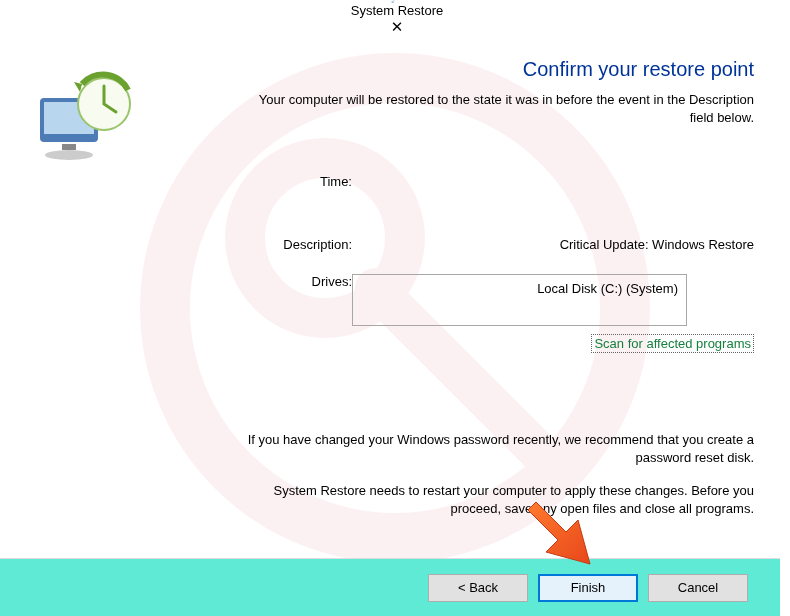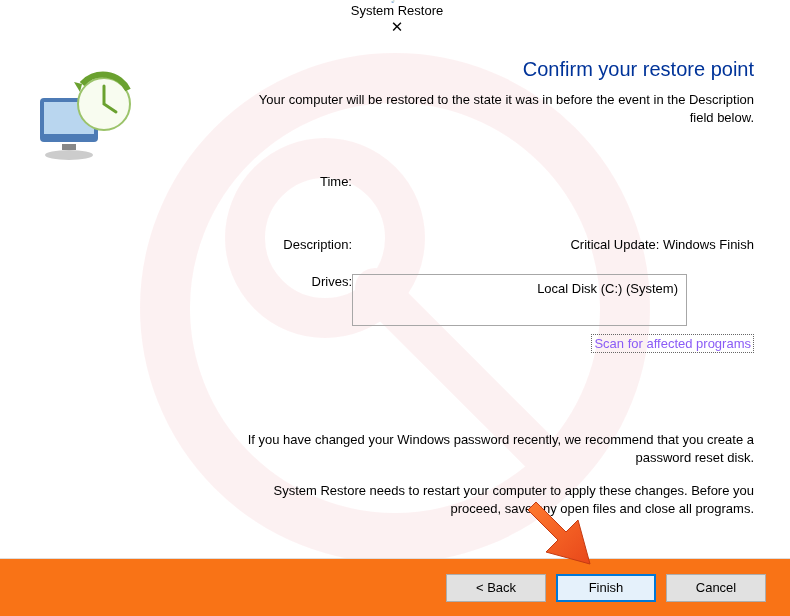--- a/index.html
+++ b/index.html
@@ -87,45 +87,45 @@
     .field-value {
       flex: 1;
     }
     .drives-box {
       border: 1px solid #a7a7a7;
       padding: 6px 8px;
       height: 52px;
       width: 335px;
     }
     .scan-link {
-      color: #8b5cf6;
+      color: #15803d;
       border: 1px dotted #666;
       padding: 1px 2px;
       display: inline-block;
       margin-top: 8px;
       cursor: pointer;
     }
     .note1 {
       margin-top: 78px;
       line-height: 1.35;
     }
     .note2 {
       margin-top: 16px;
       line-height: 1.35;
     }
     .footer {
       position: absolute;
-      bottom: 0; left: 0; right: 0;
+      bottom: 0; left: 0; right: 10px;
       height: 58px;
       border-top: 1px solid #ddd;
-      background: #f97316;
+      background: #5eead4;
       display: flex;
       align-items: center;
       justify-content: flex-end;
-      padding-right: 24px;
+      padding-right: 32px;
       gap: 10px;
       z-index: 2;
     }
     .btn {
       width: 100px; height: 28px;
       background: #e1e1e1;
       border: 1px solid #adadad;
       font-family: inherit;
       font-size: 13px;
       cursor: pointer;
@@ -179,21 +179,21 @@
   </div>
   <div class="right-col">
     <h1 class="heading">Confirm your restore point</h1>
     <p class="intro">Your computer will be restored to the state it was in before the event in the Description field below.</p>
 
     <div class="field-row">
       <div class="field-label">Time:</div>
     </div>
     <div class="field-row">
       <div class="field-label">Description:</div>
-      <div class="field-value">Critical Update: Windows Finish</div>
+      <div class="field-value">Critical Update: Windows Restore</div>
     </div>
     <div class="field-row" style="margin-top:22px;">
       <div class="field-label">Drives:</div>
       <div class="field-value">
         <div class="drives-box">
           <div>Local Disk (C:) (System)</div>
         </div>
         <span class="scan-link">Scan for affected programs</span>
       </div>
     </div>

